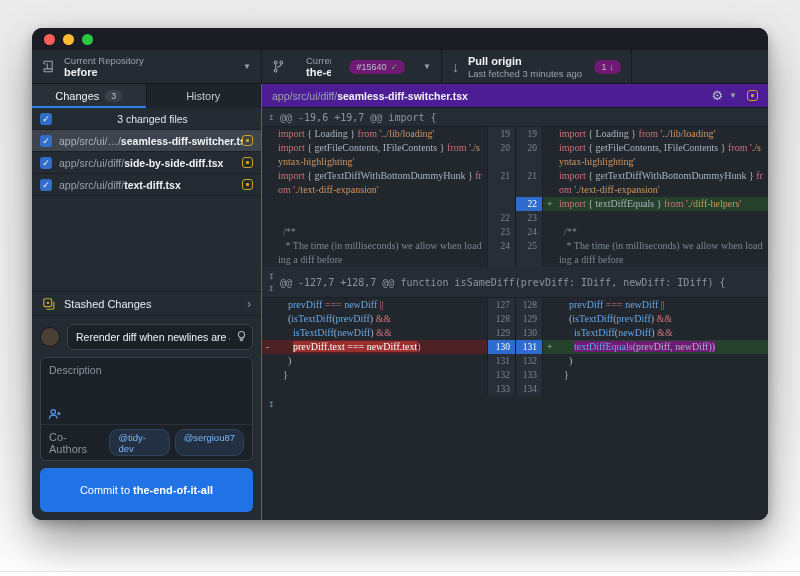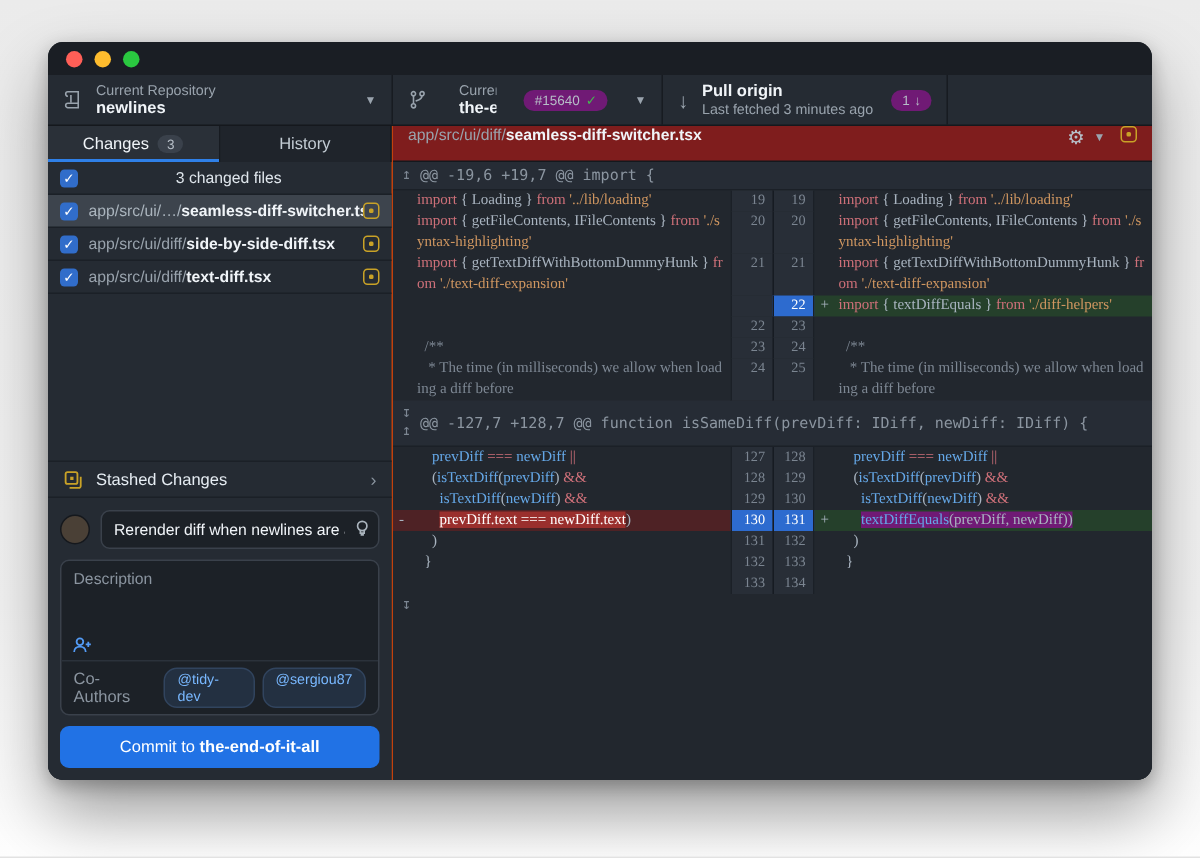--- a/index.html
+++ b/index.html
@@ -76,26 +76,26 @@
   .summary-input { flex:1; height:26px; background:#1c2127; border:1px solid #3a414b; border-radius:6px;
     color:#f0f4f8; font-size:10.5px; padding:0 22px 0 8px; font-family:"Liberation Sans",sans-serif; min-width:0;}
   .summary-wrap { position:relative; flex:1; display:flex; }
   .bulb { position:absolute; right:6px; top:6px; color:#aab4bd; }
   .desc-box { background:#1c2127; border:1px solid #3a414b; border-radius:6px; display:flex; flex-direction:column; overflow:hidden; }
   .desc-text { height:66px; padding:6px 8px; color:#8b95a0; font-size:10.5px; position:relative; }
   .addco { position:absolute; left:7px; bottom:4px; color:#539bf5; }
   .coauthors { border-top:1px solid #2b323b; display:flex; align-items:center; gap:5px; padding:4px 8px; }
   .co-label { color:#8b95a0; font-size:11px; }
   .co-pill { background:#233041; border:1px solid #31445e; color:#79b8ff; border-radius:9px; font-size:9.5px; padding:1.5px 8px; }
-  .commit-btn { height:28px; border:none; border-radius:6px; background:#2172e5; color:#fff; font-size:11px;
+  .commit-btn { height:44px; border:none; border-radius:6px; background:#2172e5; color:#fff; font-size:11px;
     font-family:"Liberation Sans",sans-serif; width:100%; }
   .commit-btn b { font-weight:bold; }
 
   
-  .diff-header { height:24px; flex:0 0 auto; background:#7f1d1d; border-bottom:1px solid #15181d; display:flex; align-items:flex-start; padding:0 10px; }
+  .diff-header { height:24px; flex:0 0 auto; background:#4c1d95; border-bottom:1px solid #15181d; display:flex; align-items:center; padding:0 10px; }
   .diff-path { flex:1; font-size:10.5px; color:#99a3ad; white-space:nowrap; overflow:hidden; }
   .diff-path b { color:#f0f4f8; }
   .gear { color:#b6bec7; font-size:13px; display:flex; align-items:center; margin-right:10px; }
   .gear .chev{ font-size:8px; }
 
   
   .diff-body { flex:1; overflow:hidden; background:#22272e; font-family:"DejaVu Sans Mono", monospace; font-size:10px; }
   .hunk-row { display:flex; align-items:center; background:#262c35; color:#8b95a0; border-bottom:1px solid #1b2027; padding:3px 0; }
   .hunk-exp { width:18px; text-align:center; color:#7d8793; font-size:10px; line-height:12px; display:flex; flex-direction:column; align-items:center; }
   .hunk-text { white-space:pre-wrap; word-break:break-all; padding-right:6px; flex:1; }
@@ -130,21 +130,21 @@
   <div class="toolbar">
     <div class="tb-btn tb-repo">
       <span class="tb-icon">
         <svg width="13" height="13" viewBox="0 0 16 16" fill="none" stroke="#9aa4ae" stroke-width="1.3">
           <path d="M4 1.5h8.5v13H4a1.8 1.8 0 0 1 0-3.6h8.5M4 1.5a1.8 1.8 0 0 0 0 3.6"></path>
             <line x1="6.5" y1="4" x2="6.5" y2="10.5"></line>
         </svg>
       </span>
       <span class="tb-text">
         <div class="tb-label">Current Repository</div>
-        <div class="tb-value">newlines</div>
+        <div class="tb-value">before</div>
       </span>
       <span class="chev">▼</span>
     </div>
 
     <div class="tb-btn tb-branch">
       <span class="tb-icon">
         <svg width="13" height="13" viewBox="0 0 16 16" fill="none" stroke="#9aa4ae" stroke-width="1.3">
           <circle cx="4.5" cy="3" r="1.7"></circle>
             <circle cx="4.5" cy="13" r="1.7"></circle>
             <circle cx="11.5" cy="3" r="1.7"></circle>

